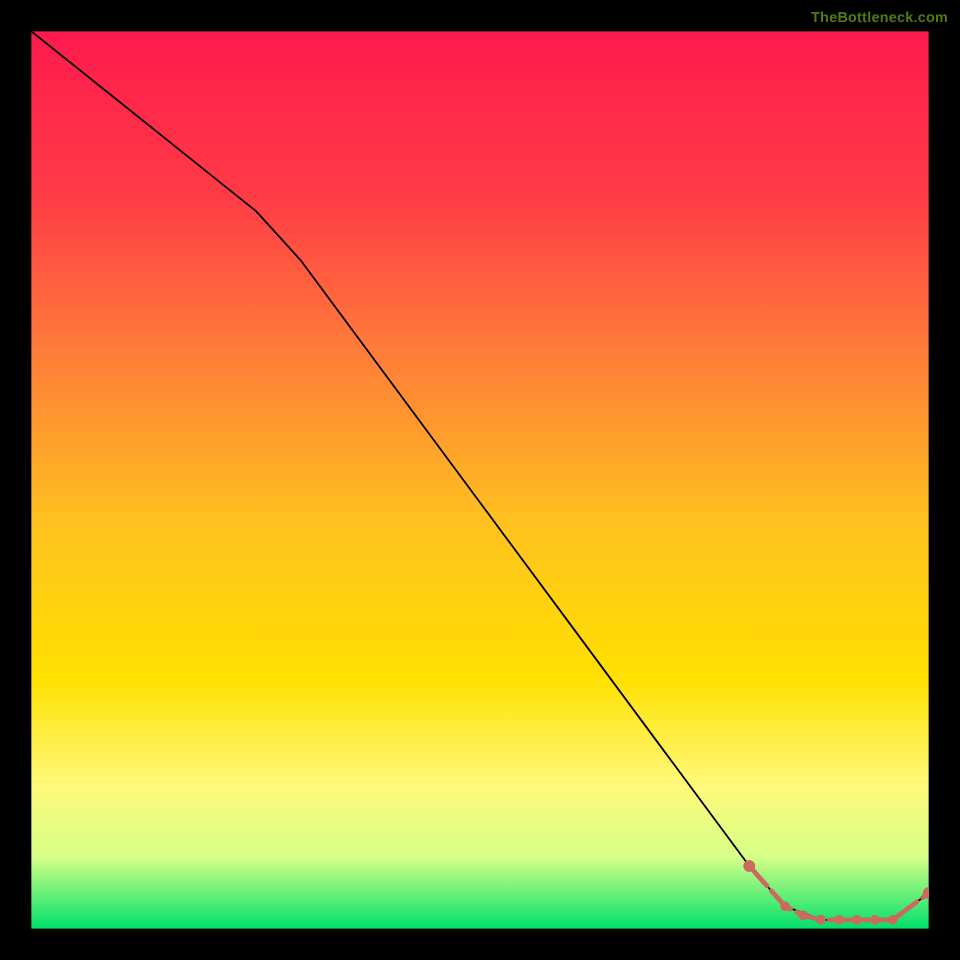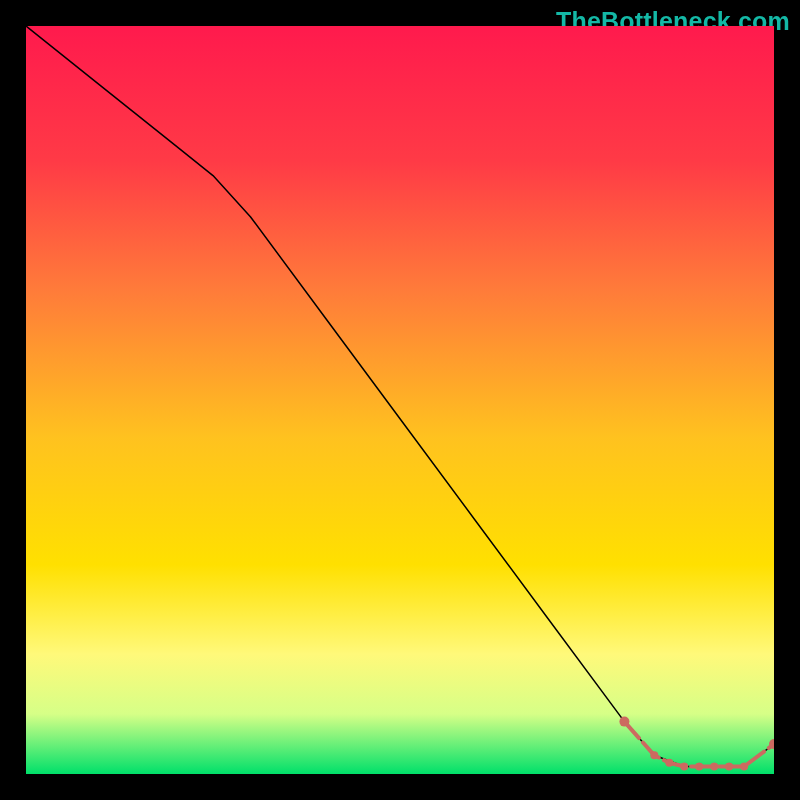--- a/index.html
+++ b/index.html
@@ -14,22 +14,22 @@
   .frame {
     position: relative;
     width: 800px;
     height: 800px;
     background: #000;
   }
   .watermark {
     position: absolute;
     top: 7px;
     right: 10px;
-    color: #14b8a6;
-    font-size: 25px;
+    color: #4d7c0f;
+    font-size: 12px;
     font-weight: 600;
     letter-spacing: 0.2px;
   }
   .plot {
     position: absolute;
     left: 26px;
     top: 26px;
     width: 748px;
     height: 748px;
   }

